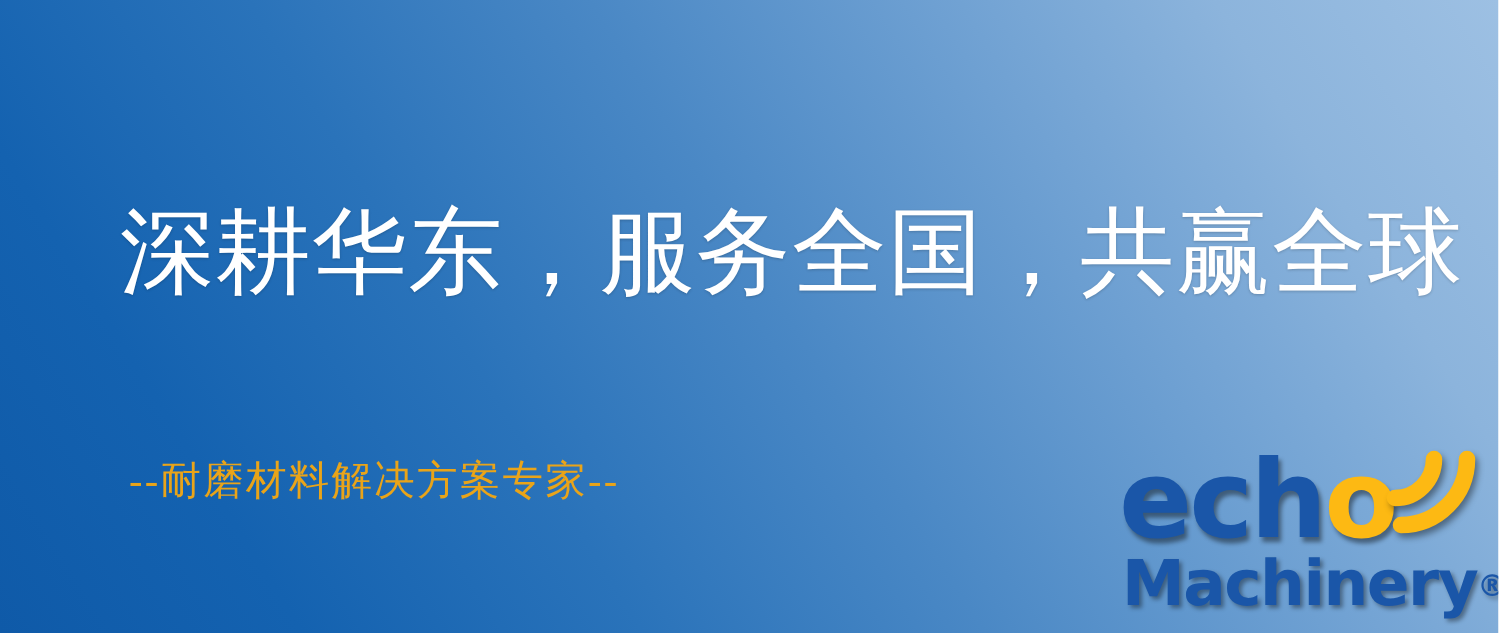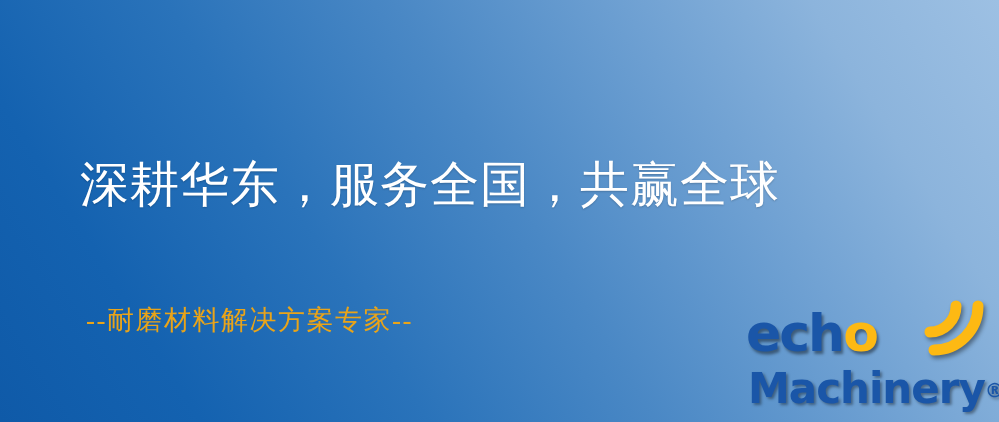--- a/index.html
+++ b/index.html
@@ -23,25 +23,25 @@
         #4a88c5 52%,
         #6ea0d2 70%,
         #8cb4dc 85%,
         #9dc0e3 100%);
   }
 
   
   #headline {
     position: absolute;
     left: 80px;
-    top: 150px;
+    top: 138px;
     width: 870px;
     color: #ffffff;
-    font-family: Liberation Serif, serif;
-    font-size: 49px;
+    font-family: Liberation Mono, monospace;
+    font-size: 63px;
     line-height: 70px;
     letter-spacing: 1px;
     white-space: nowrap;
     text-shadow: 0 1px 2px rgba(0,0,0,0.20);
   }
 
   
   #subtitle {
     position: absolute;
     left: 86px;
@@ -63,21 +63,21 @@
     width: 250px;
     height: 126px;
   }
 
   #logo-wordmark {
     position: absolute;
     left: 0;
     top: 0;
     font-family: "DejaVu Sans", "Liberation Sans", sans-serif;
     font-weight: bold;
-    font-size: 52px;
+    font-size: 72px;
     line-height: 74px;
     letter-spacing: -2px;
     white-space: nowrap;
   }
   .wm-blue {
     color: #1a56a8;
     text-shadow: 2px 3px 3px rgba(0,0,0,0.42);
   }
   .wm-gold {
     color: #fdb913;

